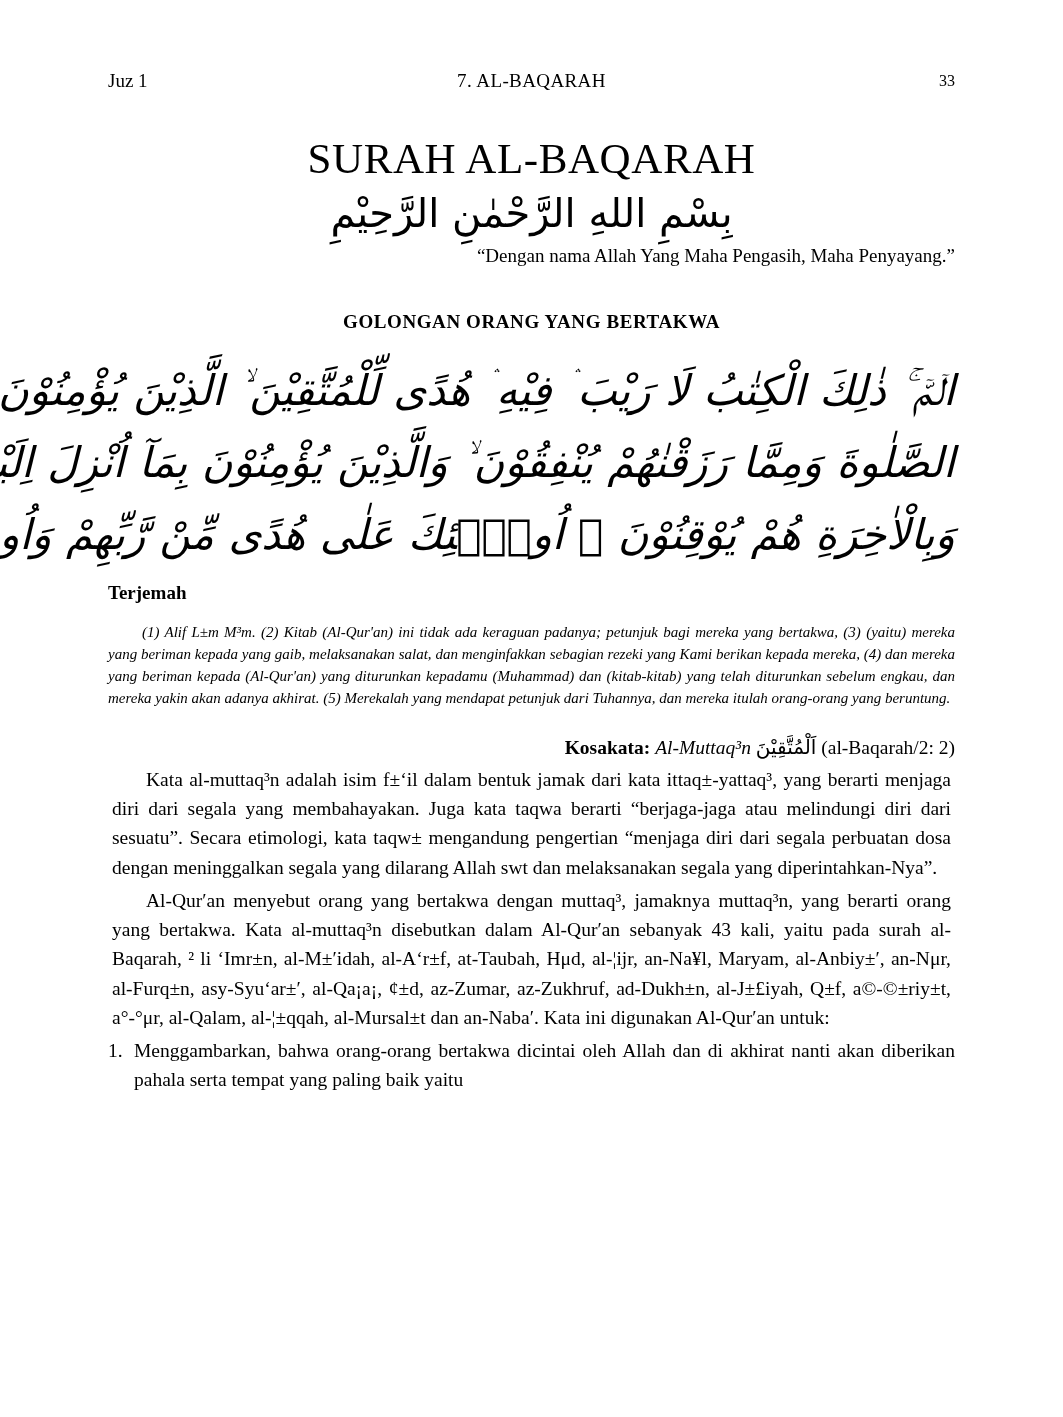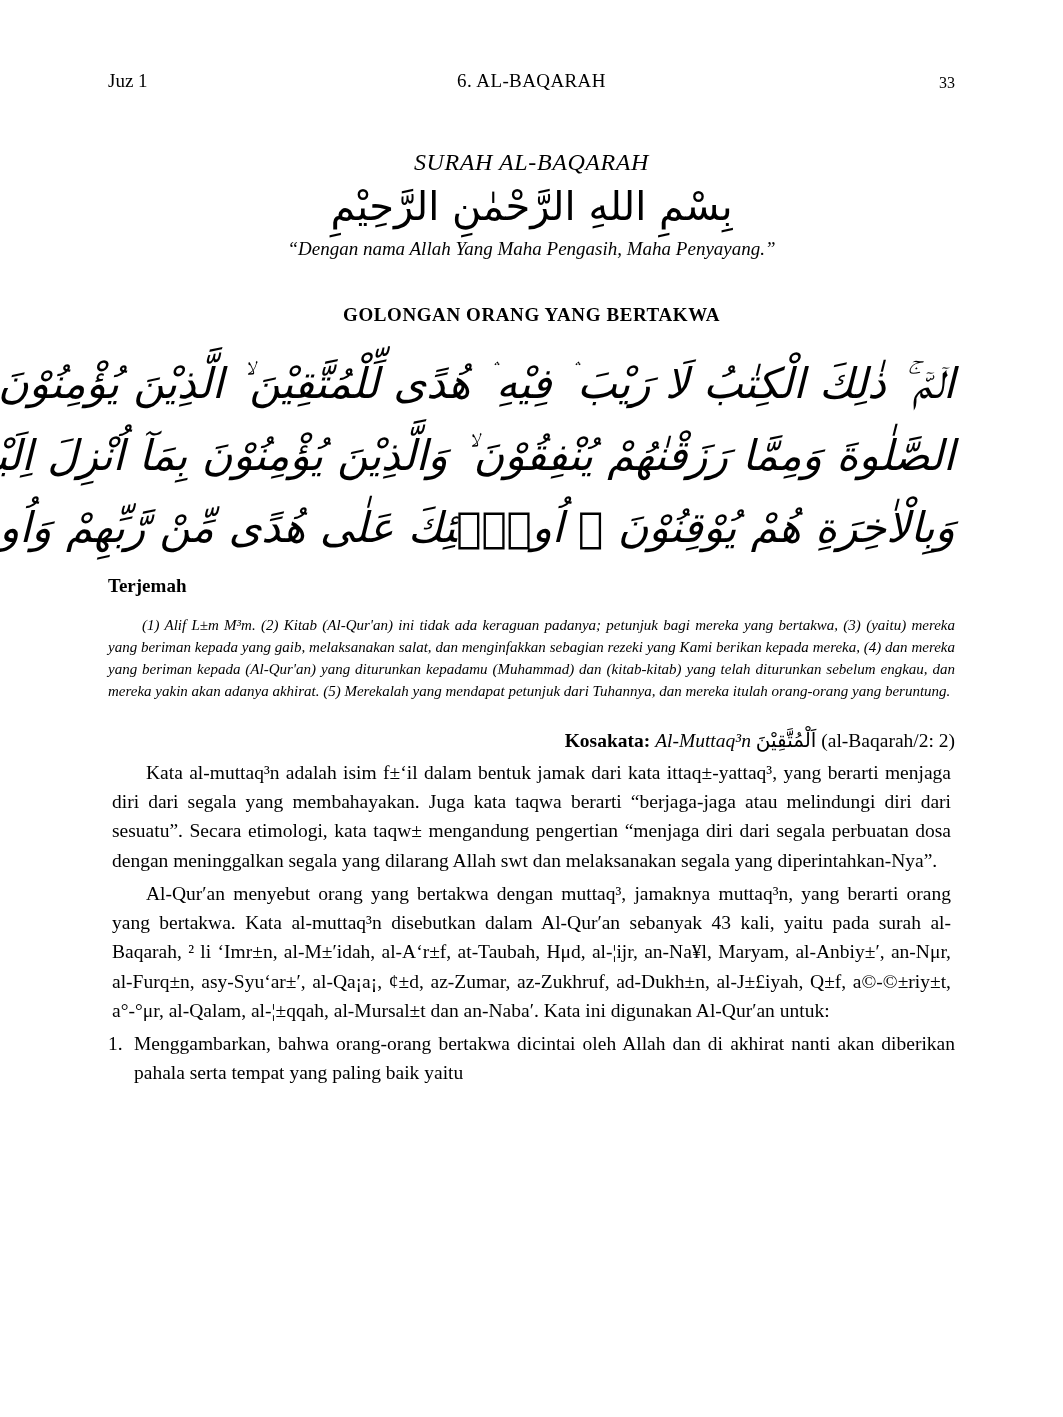--- a/index.html
+++ b/index.html
@@ -18,23 +18,23 @@
     position: relative;
     width: 1063px;
     height: 1417px;
     box-sizing: border-box;
     padding: 70px 108px 0 108px;
   }
 
   
   .runhead {
     display: flex;
-    align-items: flex-end;
-    font-size: 19px;
-    margin-bottom: 57px;
+    align-items: center;
+    font-size: 19px;
+    margin-bottom: 42px;
   }
   .runhead .juz {
     flex: 0 0 auto;
     width: 180px;
     text-align: left;
   }
   .runhead .surah {
     flex: 1 1 auto;
     text-align: center;
     letter-spacing: 0.4px;
@@ -42,39 +42,37 @@
   .runhead .pageno {
     flex: 0 0 auto;
     width: 180px;
     text-align: right;
     font-size: 16px;
   }
 
   
   .surah-title {
     text-align: center;
-    font-size: 24px;
+    font-size: 43px;
     letter-spacing: 0.6px;
     margin: 14px 0 6px 0;
     font-weight: 400;
-    font-style: italic;
   }
   .basmalah {
     text-align: center;
     font-size: 40px;
     line-height: 1.2;
     margin: 4px 0 2px 0;
     font-family: "DejaVu Sans", sans-serif;
     direction: rtl;
     letter-spacing: -1px;
   }
   .basmalah-trans {
-    text-align: center;
-    font-size: 19px;
-    font-style: italic;
+    text-align: right;
+    font-size: 19px;
     margin: 8px 0 0 0;
   }
   .section-head {
     text-align: center;
     font-weight: bold;
     font-size: 19px;
     letter-spacing: 0.6px;
     margin: 44px 0 22px 0;
   }
 
@@ -160,21 +158,21 @@
     text-align: justify;
   }
 </style>
 </head>
 <body>
 
 <div class="page">
 
   <div class="runhead">
     <div class="juz">Juz 1</div>
-    <div class="surah">6. AL-BAQARAH</div>
+    <div class="surah">7. AL-BAQARAH</div>
     <div class="pageno">33</div>
   </div>
 
   <h1 class="surah-title">SURAH AL-BAQARAH</h1>
 
   <div class="basmalah">بِسْمِ اللهِ الرَّحْمٰنِ الرَّحِيْمِ</div>
 
   <div class="basmalah-trans">“Dengan nama Allah Yang Maha Pengasih, Maha Penyayang.”</div>
 
   <div class="section-head">GOLONGAN ORANG YANG BERTAKWA</div>

